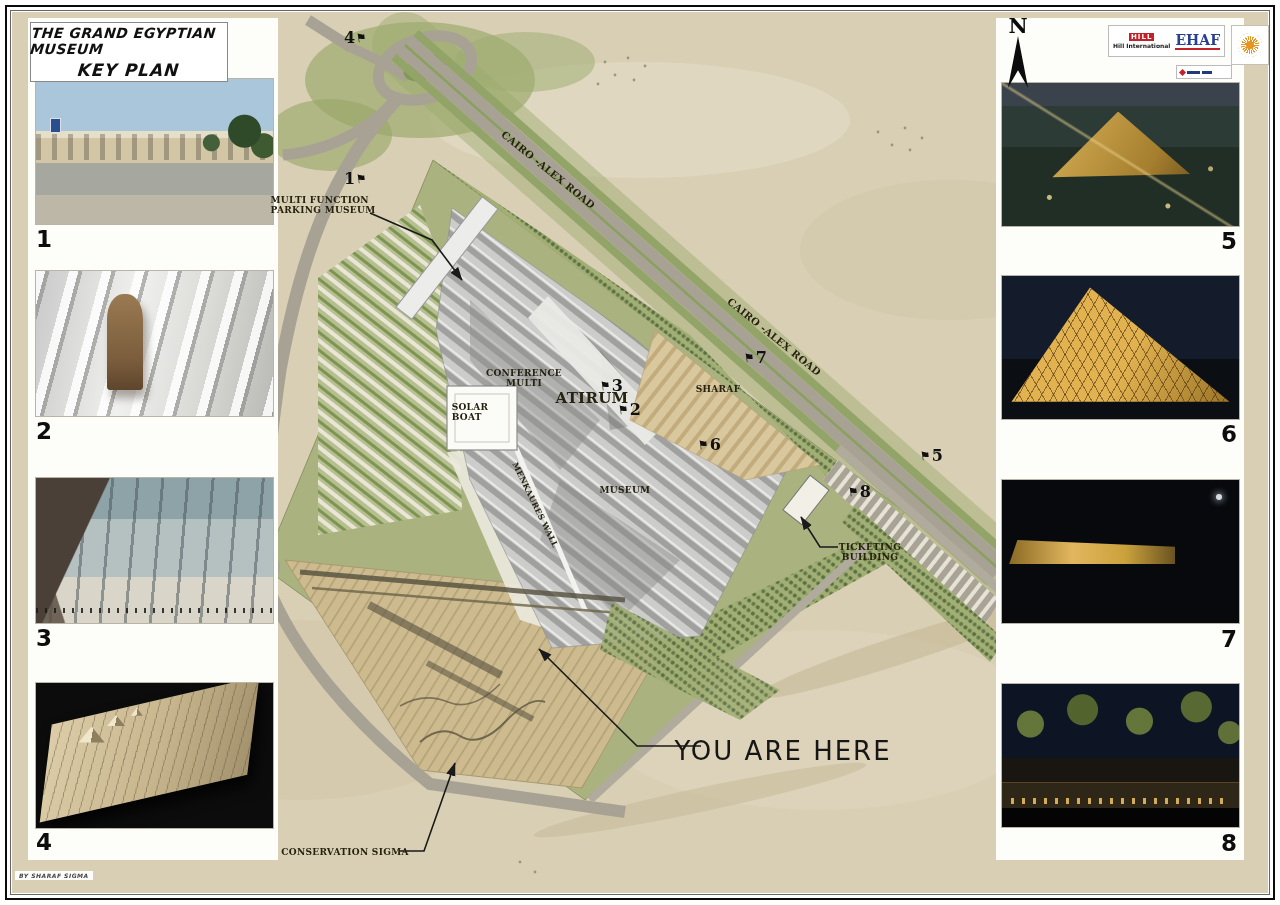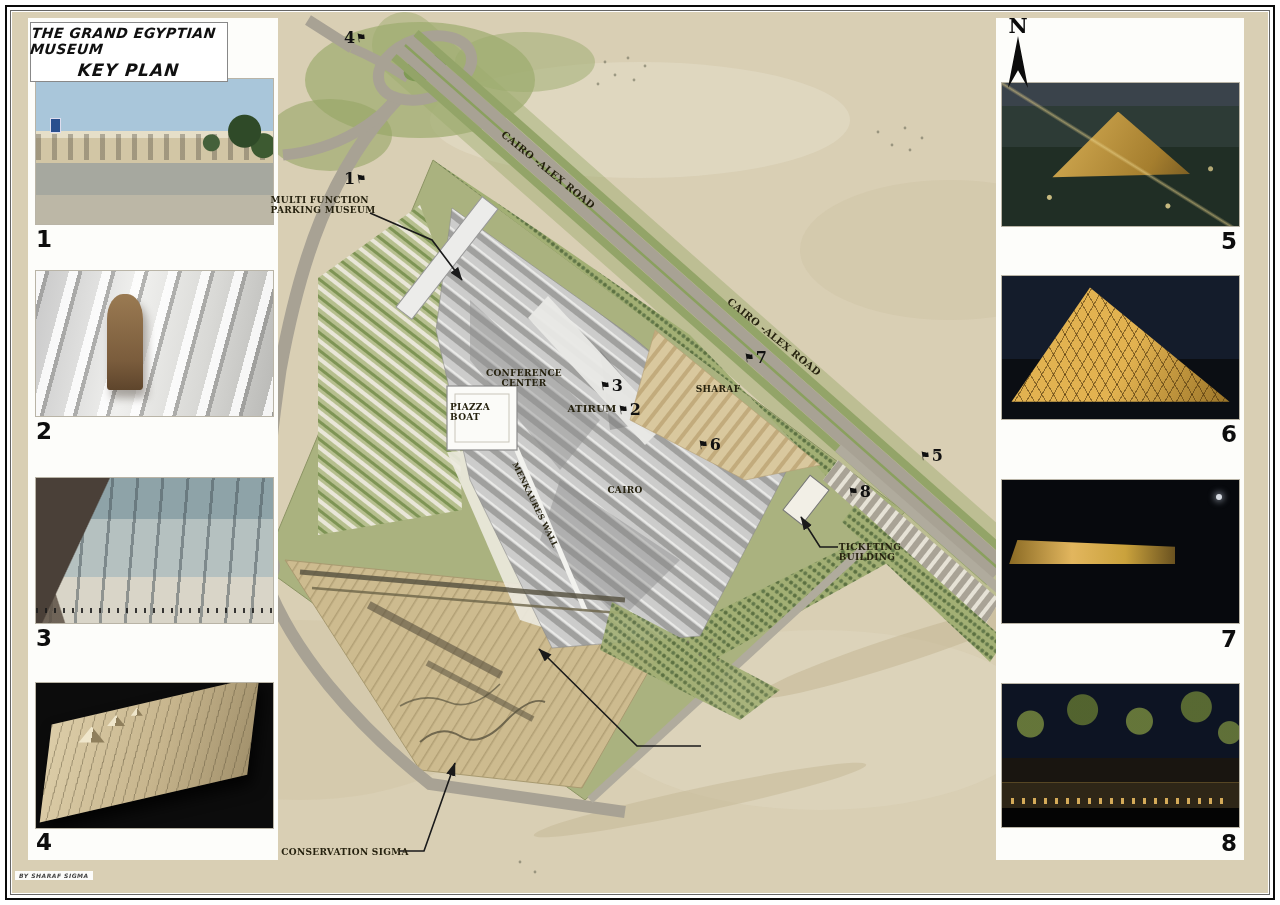--- a/index.html
+++ b/index.html
@@ -305,35 +305,54 @@
   <div class="title-box">
     <div class="title-l1">THE GRAND EGYPTIAN MUSEUM</div>
     <div class="title-l2">KEY PLAN</div>
   </div>
 
   <div class="north">
     <div class="n">N</div>
     <div class="arrow"></div>
   </div>
 
+  <div class="logos">
+    <div class="logo-row">
+      <div class="logo-hill-ehaf">
+        <div class="hill">
+          <div class="hill-block">HILL</div>
+          <div class="hill-text">Hill International</div>
+        </div>
+        <div class="ehaf">EHAF</div>
+      </div>
+      <div class="gem-box">
+        <div class="gem-sun"></div>
+      </div>
+    </div>
+    <div class="logo-small">
+      <div class="ls-red"></div>
+      <div class="ls-blue"></div>
+      <div class="ls-blue2"></div>
+    </div>
+  </div>
 
   <div class="map-labels" id="map-labels">
       <div class="map-label" style="left: 548px; top: 170px; font-size: 10px; transform: translate(-50%, -50%) rotate(39deg);">CAIRO -ALEX ROAD</div>
       <div class="map-label" style="left: 774px; top: 337px; font-size: 10px; transform: translate(-50%, -50%) rotate(39deg);">CAIRO -ALEX ROAD</div>
       <div class="map-label" style="left: 323px; top: 205px; font-size: 9px; transform: translate(-50%, -50%) rotate(0deg); text-align: left;">MULTI  FUNCTION
 PARKING MUSEUM</div>
       <div class="map-label" style="left: 524px; top: 378px; font-size: 9px; transform: translate(-50%, -50%) rotate(0deg);">CONFERENCE
-CENTER</div>
-      <div class="map-label" style="left: 592px; top: 409px; font-size: 10px; transform: translate(-50%, -50%) rotate(0deg);">ATIRUM</div>
-      <div class="map-label" style="left: 470px; top: 412px; font-size: 9px; transform: translate(-50%, -50%) rotate(0deg); text-align: left;">PIAZZA
+MULTI</div>
+      <div class="map-label" style="left: 592px; top: 399px; font-size: 15px; transform: translate(-50%, -50%) rotate(0deg);">ATIRUM</div>
+      <div class="map-label" style="left: 470px; top: 412px; font-size: 9px; transform: translate(-50%, -50%) rotate(0deg); text-align: left;">SOLAR
 BOAT</div>
-      <div class="map-label" style="left: 625px; top: 490px; font-size: 9px; transform: translate(-50%, -50%) rotate(0deg);">CAIRO</div>
+      <div class="map-label" style="left: 625px; top: 490px; font-size: 9px; transform: translate(-50%, -50%) rotate(0deg);">MUSEUM</div>
       <div class="map-label" style="left: 718px; top: 389px; font-size: 9px; transform: translate(-50%, -50%) rotate(0deg);">SHARAF</div>
       <div class="map-label" style="left: 535px; top: 505px; font-size: 8px; transform: translate(-50%, -50%) rotate(64deg);">MENKAURES WALL</div>
-      <div class="map-label" style="left: 870px; top: 552px; font-size: 9px; transform: translate(-50%, -50%) rotate(0deg); text-align: left;">TICKETING
+      <div class="map-label" style="left: 870px; top: 552px; font-size: 9px; transform: translate(-50%, -50%) rotate(0deg); text-align: center;">TICKETING
 BUILDING</div>
       <div class="map-label" style="left: 345px; top: 852px; font-size: 9px; transform: translate(-50%, -50%) rotate(0deg);">CONSERVATION SIGMA</div>
     </div>
   <div class="map-markers" id="map-markers">
       <div class="marker" style="left: 344px; top: 31px;">
         <span class="mn">4</span>
         <span class="flag">⚑</span>
       </div>
       <div class="marker" style="left: 344px; top: 172px;">
         <span class="mn">1</span>
@@ -357,18 +376,19 @@
       </div>
       <div class="marker" style="left: 920px; top: 449px;">
         <span class="flag">⚑</span>
         <span class="mn">5</span>
       </div>
       <div class="marker" style="left: 848px; top: 485px;">
         <span class="flag">⚑</span>
         <span class="mn">8</span>
       </div>
     </div>
+  <div class="yah">YOU ARE HERE</div>
 
   <div class="credit">BY SHARAF SIGMA</div>
 
   <div class="frame-outer"></div>
   <div class="frame-inner"></div>
 </div>
 
 </body></html>

